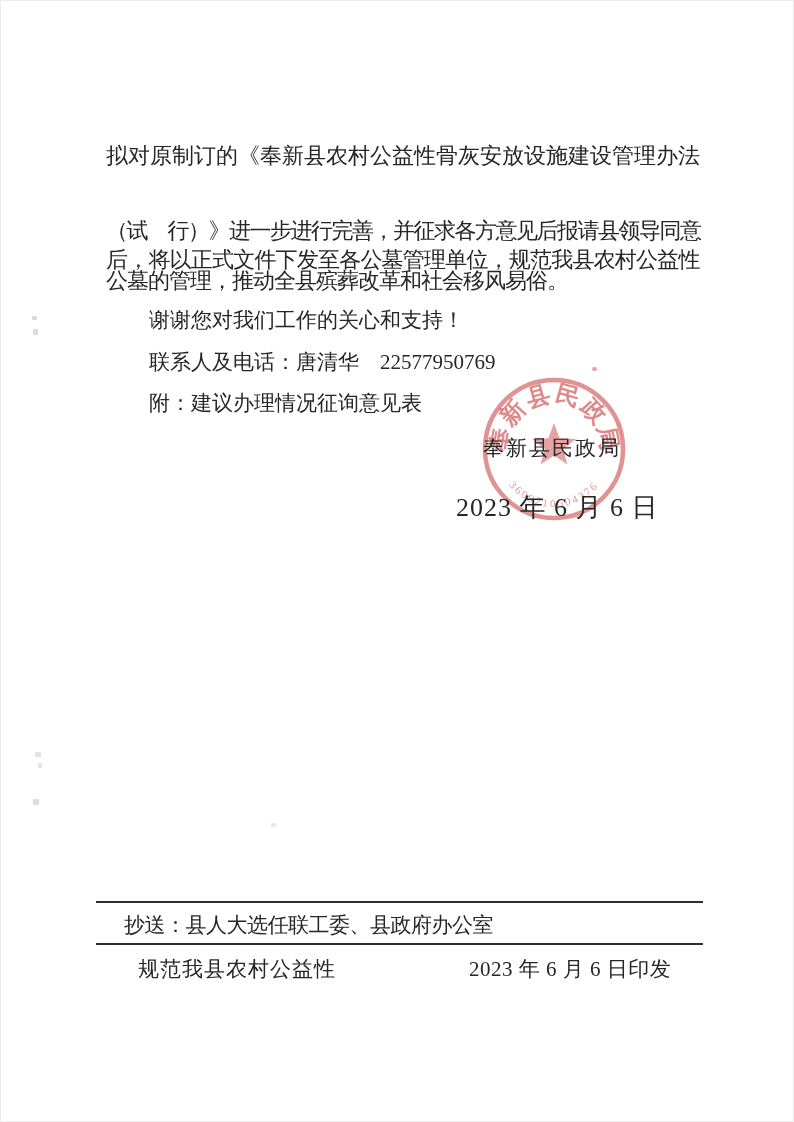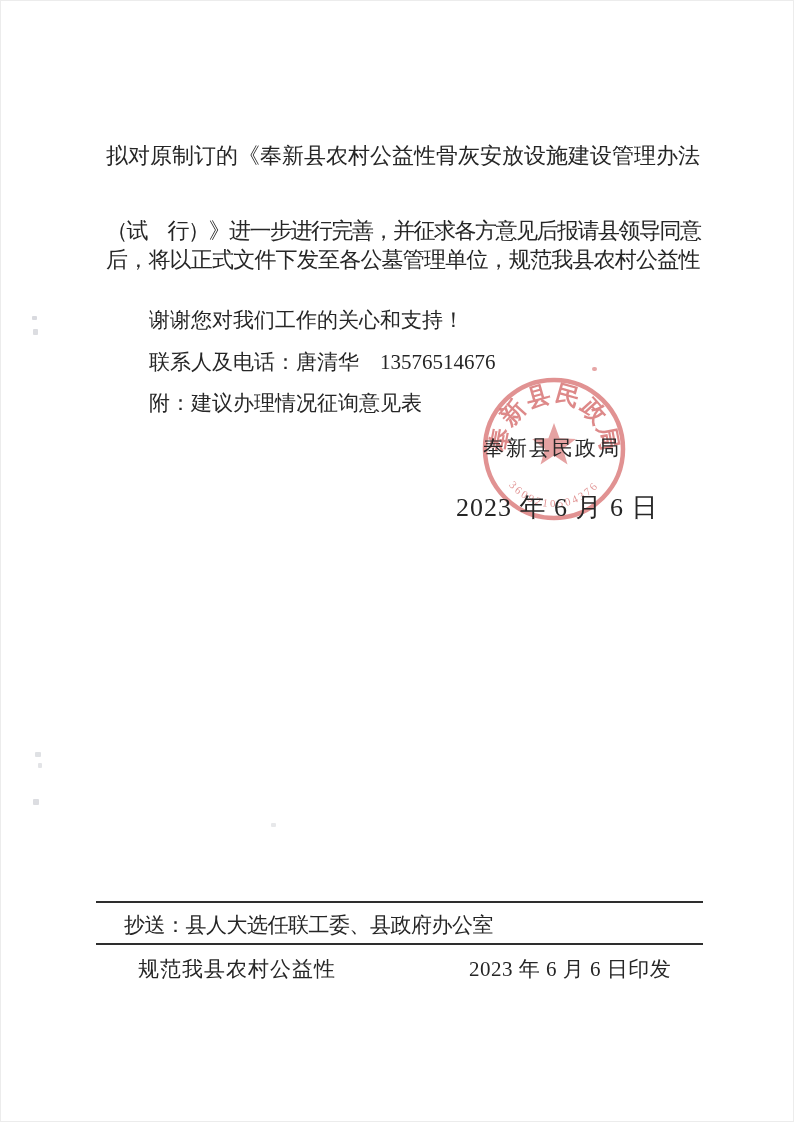--- a/index.html
+++ b/index.html
@@ -72,22 +72,23 @@
   .speck-red{left:591px;top:366px;width:5px;height:4px;background:#e09090;border-radius:2px;opacity:.8;}
 </style>
 </head>
 <body>
 
 <div class="page">
 
   <div class="line l1">拟对原制订的《奉新县农村公益性骨灰安放设施建设管理办法</div>
   <div class="line l2">（试　行）》进一步进行完善，并征求各方意见后报请县领导同意</div>
   <div class="line l3">后，将以正式文件下发至各公墓管理单位，规范我县农村公益性</div>
+  <div class="line l4">公墓的管理，推动全县殡葬改革和社会移风易俗。</div>
   <div class="line l5">谢谢您对我们工作的关心和支持！</div>
-  <div class="line l6">联系人及电话：唐清华　13576514676</div>
+  <div class="line l6">联系人及电话：唐清华　22577950769</div>
   <div class="line l7">附：建议办理情况征询意见表</div>
 
   <svg class="seal" viewBox="0 0 170 170" xmlns="http://www.w3.org/2000/svg">
     <circle cx="85" cy="85" r="69" fill="none" stroke-width="4.5" opacity="0.72" stroke="#d05858"></circle>
     <polygon points="85,59 90.6,74.3 106.9,74.9 94,84.9 98.5,100.6 85,91.5 71.5,100.6 76,84.9 63.1,74.9 79.4,74.3" opacity="0.6" fill="#cf5454"></polygon>
     <defs>
       <path id="sealTopArc" d="M 38 85 A 47 47 0 1 1 132 85" fill="none"></path>
       <path id="sealBottomArc" d="M 27 85 A 58 58 0 0 0 143 85" fill="none"></path>
     </defs>
     <text font-size="24" font-weight="bold" letter-spacing="2" opacity="0.78" fill="#d05858">

